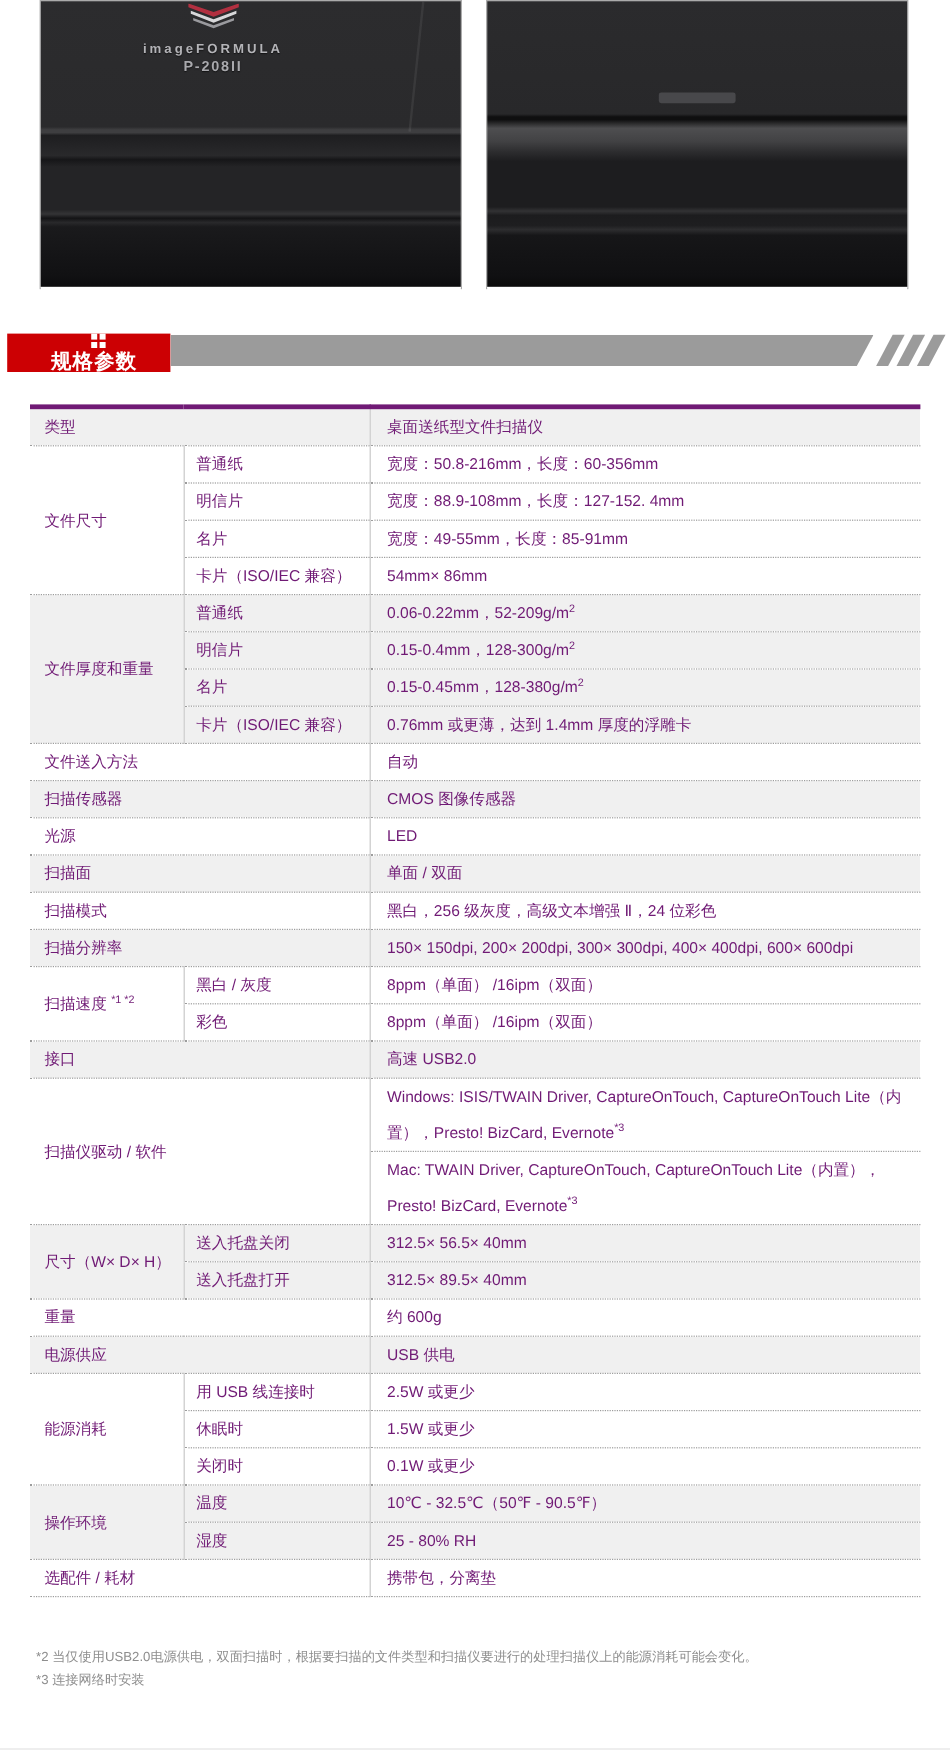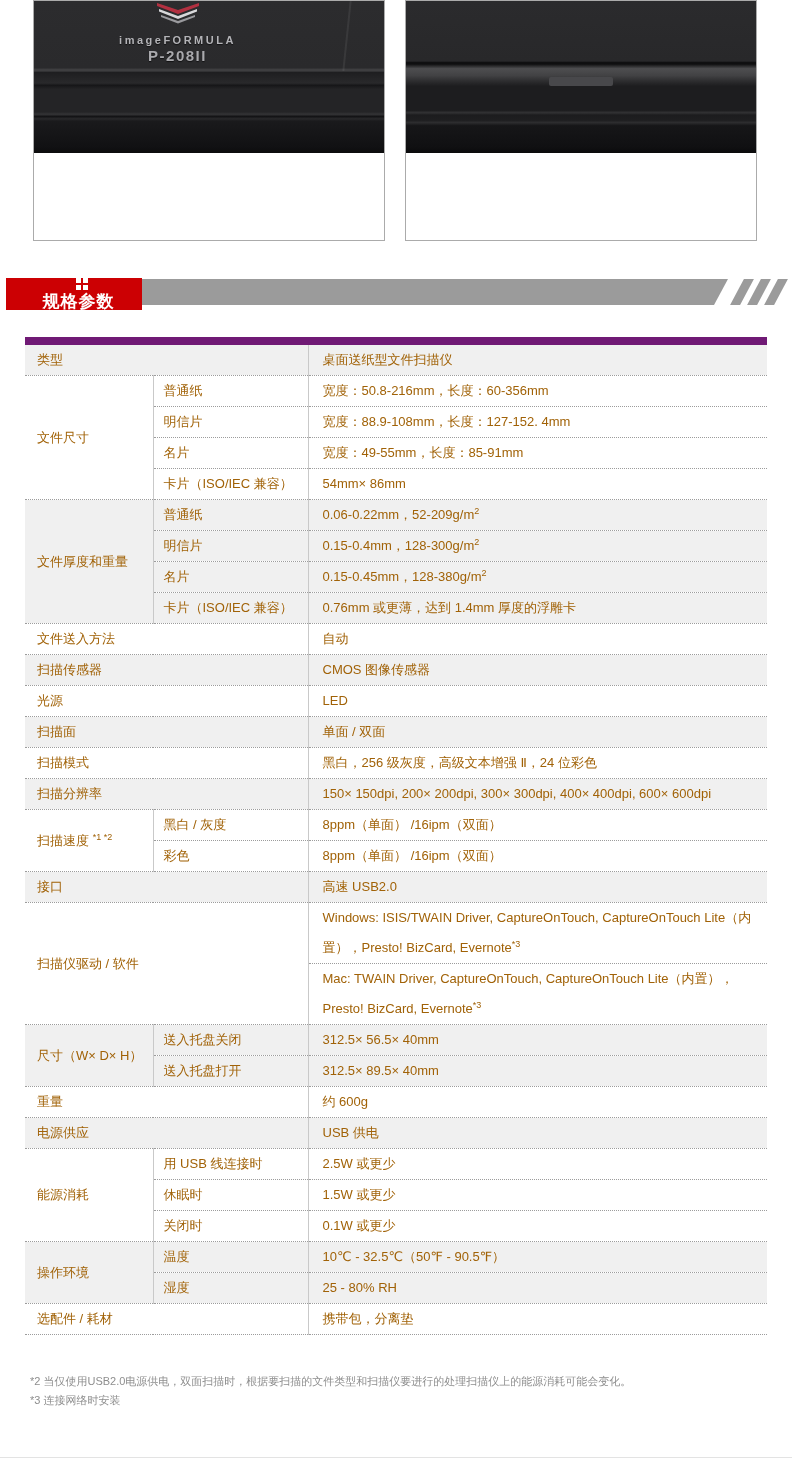--- a/index.html
+++ b/index.html
@@ -5,21 +5,21 @@
   * { margin:0; padding:0; box-sizing:border-box; }
   html,body { background:#ffffff; }
   body {
     width:792px; height:1460px; position:relative; overflow:hidden;
     font-family:"Liberation Sans","DejaVu Sans",sans-serif;
   }
 
   
   .hero { position:absolute; top:0; left:33px; display:flex; gap:20px; }
   .img-box { width:352px; height:241px; border:1px solid #ababab; background:#ffffff; }
-  .photo { position:relative; height:152px; overflow:hidden; }
+  .photo { position:relative; height:238px; overflow:hidden; }
   .photo-left {
     background:linear-gradient(180deg,
       #2c2c2e 0%, #2a2a2c 44%,
       #3e3e40 45%, #3e3e40 46%,
       #1e1e20 47%, #29292b 54%,
       #161618 55.5%, #242426 58%,
       #242426 73%, #343436 74.5%,
       #131315 76%, #29292b 77.5%, #1a1a1c 79%,
       #111113 96%, #0c0c0d 100%);
   }
@@ -41,21 +41,21 @@
     position:absolute; top:76px; left:50%; transform:translateX(-50%);
     width:64px; height:9px; background:#48484b; border-radius:2px;
   }
   .caption-strip { height:33px; background:#ffffff; }
   .brand-logo { position:absolute; top:2px; left:0; width:82%; text-align:center; }
   .brand-name {
     display:block; color:#b4b4b8; font-size:11px; font-weight:bold;
     letter-spacing:2.5px; margin-top:3px; text-shadow:0 1px 1px rgba(0,0,0,0.6);
   }
   .model-name {
-    display:block; color:#a9a9ad; font-size:15px; font-weight:bold;
+    display:block; color:#a9a9ad; font-size:12px; font-weight:bold;
     letter-spacing:1.5px; margin-top:1px; text-shadow:0 1px 1px rgba(0,0,0,0.6);
   }
 
   
   .banner { position:absolute; top:278px; left:0; width:792px; height:32px; }
   .banner-red {
     position:absolute; left:6px; top:0; width:136px; height:32px;
     display:flex; align-items:center;
   }
   .banner-icon {
@@ -70,22 +70,22 @@
   }
   .stripe { position:absolute; top:1px; width:10px; height:26px; transform:skewX(-28deg); }
   .stripe.s1 { left:737px; }
   .stripe.s2 { left:754px; }
   .stripe.s3 { left:771px; }
 
   
   table.spec {
     position:absolute; top:337px; left:25px; width:742px;
     border-collapse:collapse; table-layout:fixed;
-    font-size:13px; color:#a16207;
-    border-top:8px solid #701a75;
+    font-size:13px; color:#701a75;
+    border-top:4px solid #701a75;
   }
   table.spec td {
     border-bottom:1px dotted #9c9c9c;
     line-height:30px; vertical-align:middle; padding:0 12px;
     overflow:hidden;
   }
   table.spec td.lbl { white-space:nowrap; }
   table.spec td.sub { border-left:1px solid #c9c9c9; white-space:nowrap; padding:0 10px; }
   table.spec td.val { border-left:1px solid #c9c9c9; padding:0 14px; }
   table.spec tr.shaded td { background:#f0f0f0; }

